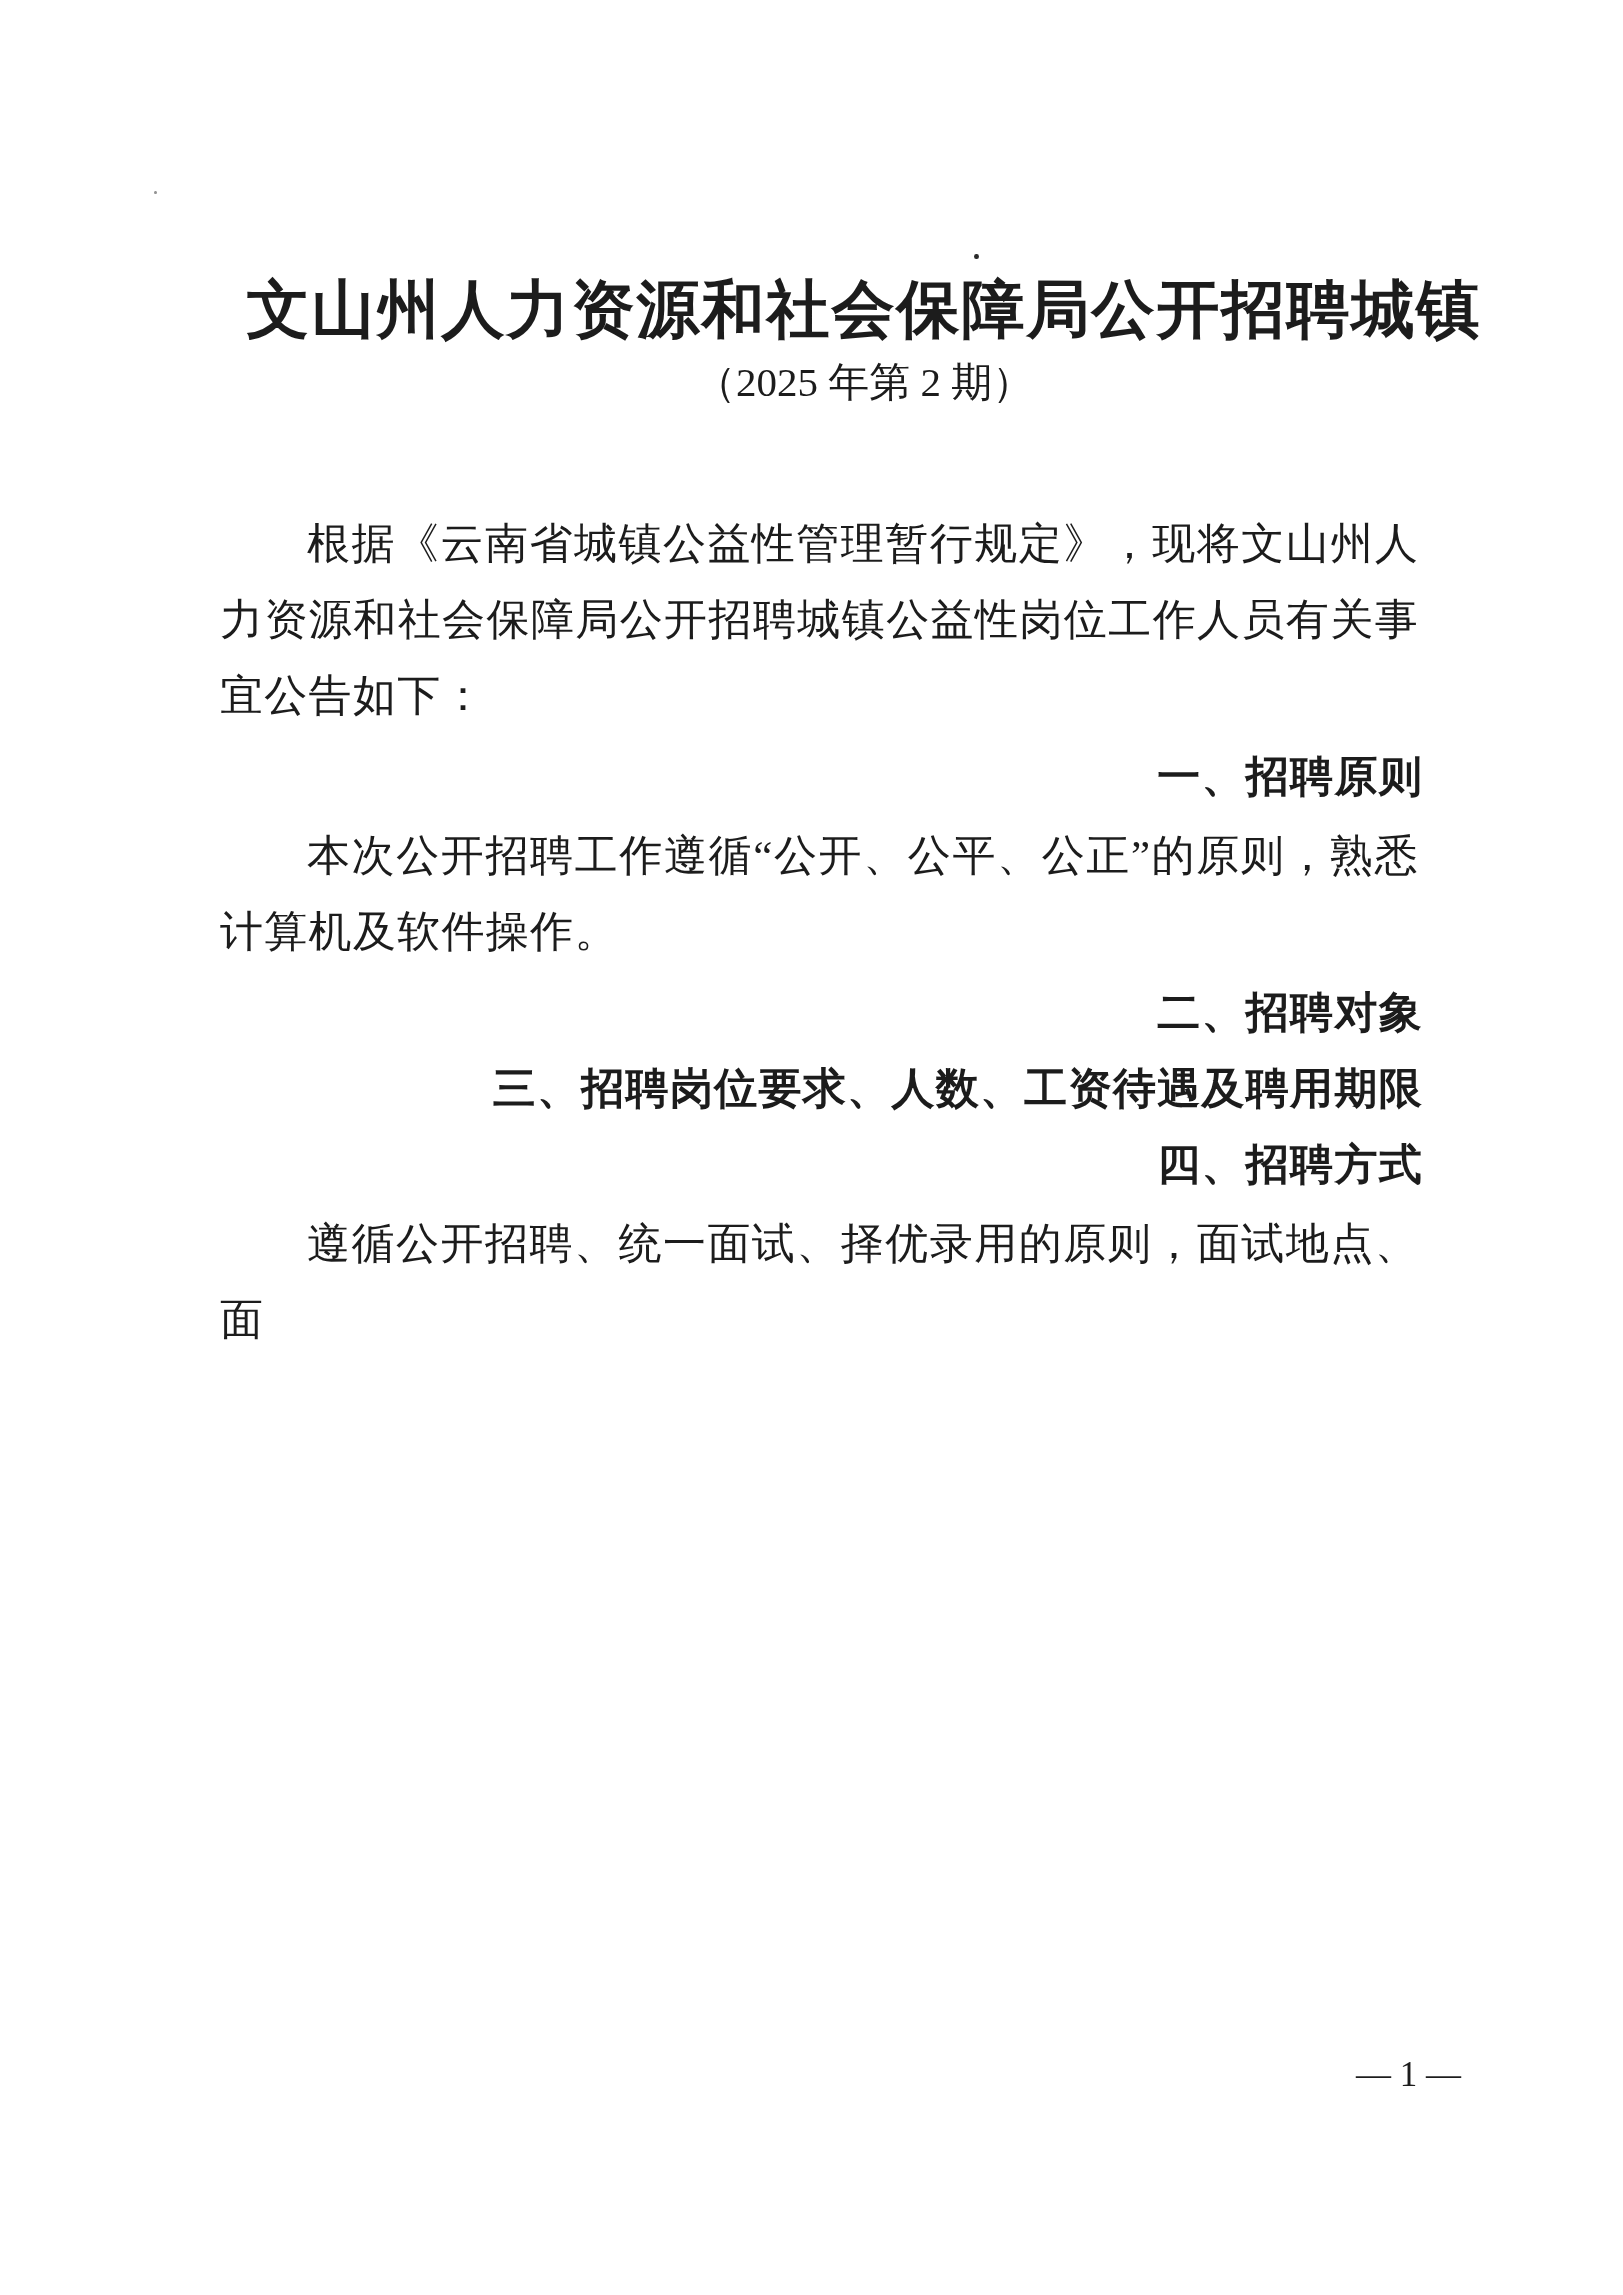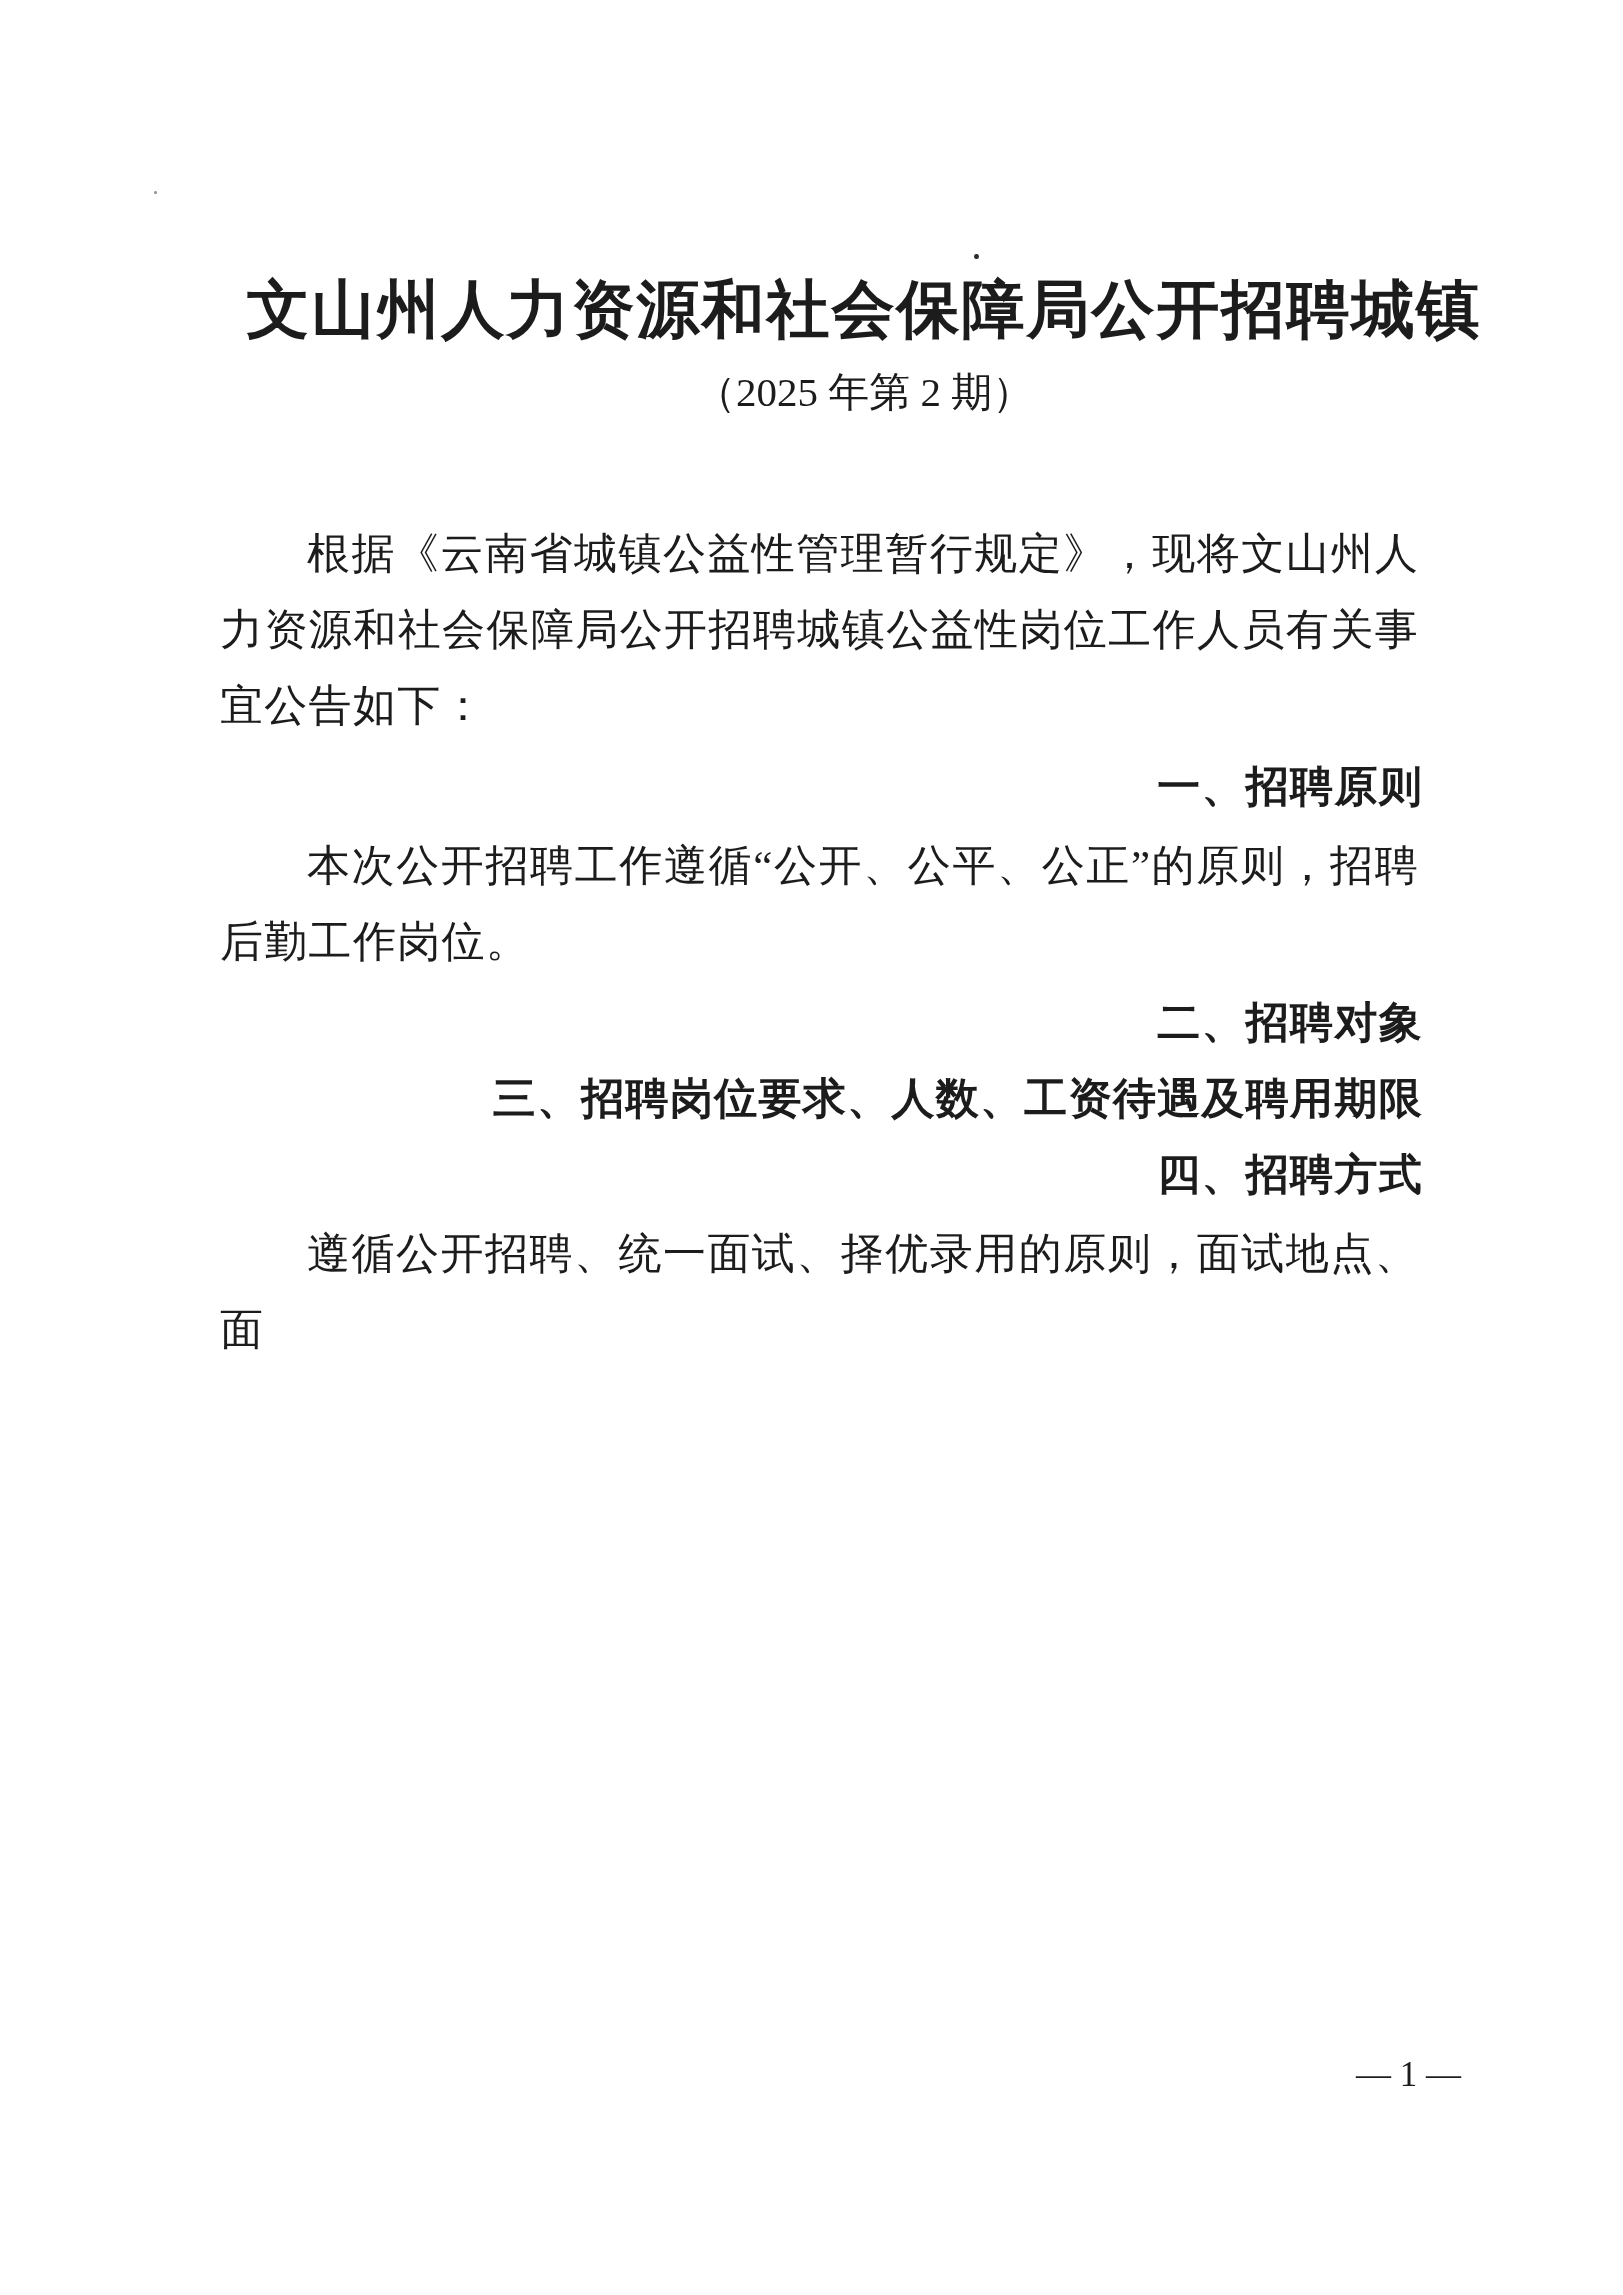--- a/index.html
+++ b/index.html
@@ -31,21 +31,21 @@
     font-size: 63px;
     line-height: 77px;
     letter-spacing: 2px;
     margin: 0;
   }
   .doc-issue {
     width: 1296px;
     text-align: center;
     font-size: 41px;
     line-height: 52px;
-    margin-top: 17px;
+    margin-top: 7px;
     font-family: "Liberation Serif", serif;
   }
   .body-text {
     width: 1207px;
     margin-top: 98px;
     font-size: 43px;
     line-height: 76px;
     letter-spacing: 1.3px;
     text-align: justify;
     word-break: break-all;
@@ -92,21 +92,21 @@
 
     <h1 class="doc-title">
       <div>文山州人力资源和社会保障局公开招聘城镇</div>
     </h1>
 
     <div class="doc-issue">（2025 年第 2 期）</div>
 
     <div class="body-text">
       <p class="para">根据《云南省城镇公益性管理暂行规定》，现将文山州人力资源和社会保障局公开招聘城镇公益性岗位工作人员有关事宜公告如下：</p>
       <p class="heading">一、招聘原则</p>
-      <p class="para">本次公开招聘工作遵循“公开、公平、公正”的原则，招聘后勤工作岗位。</p>
+      <p class="para">本次公开招聘工作遵循“公开、公平、公正”的原则，熟悉计算机及软件操作。</p>
       <p class="heading">二、招聘对象</p>
       <p class="heading">三、招聘岗位要求、人数、工资待遇及聘用期限</p>
       <p class="heading">四、招聘方式</p>
       <p class="para">遵循公开招聘、统一面试、择优录用的原则，面试地点、面</p>
     </div>
 
   </div>
 
   <div class="page-number">— 1 —</div>
 

